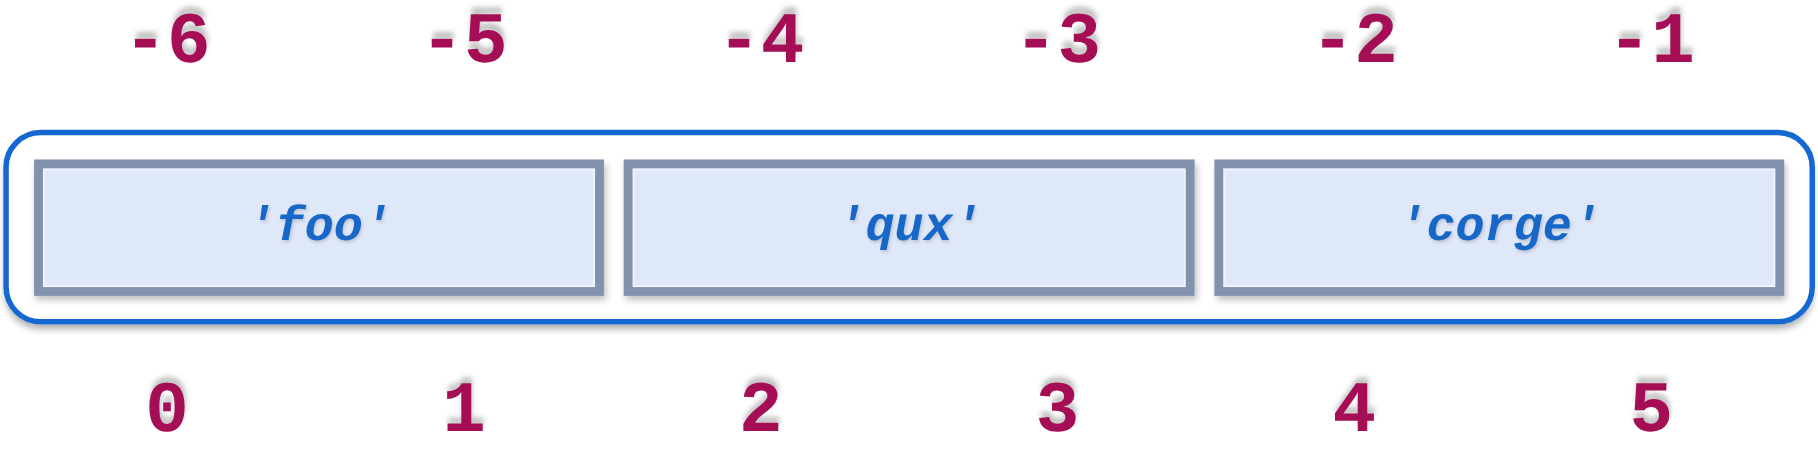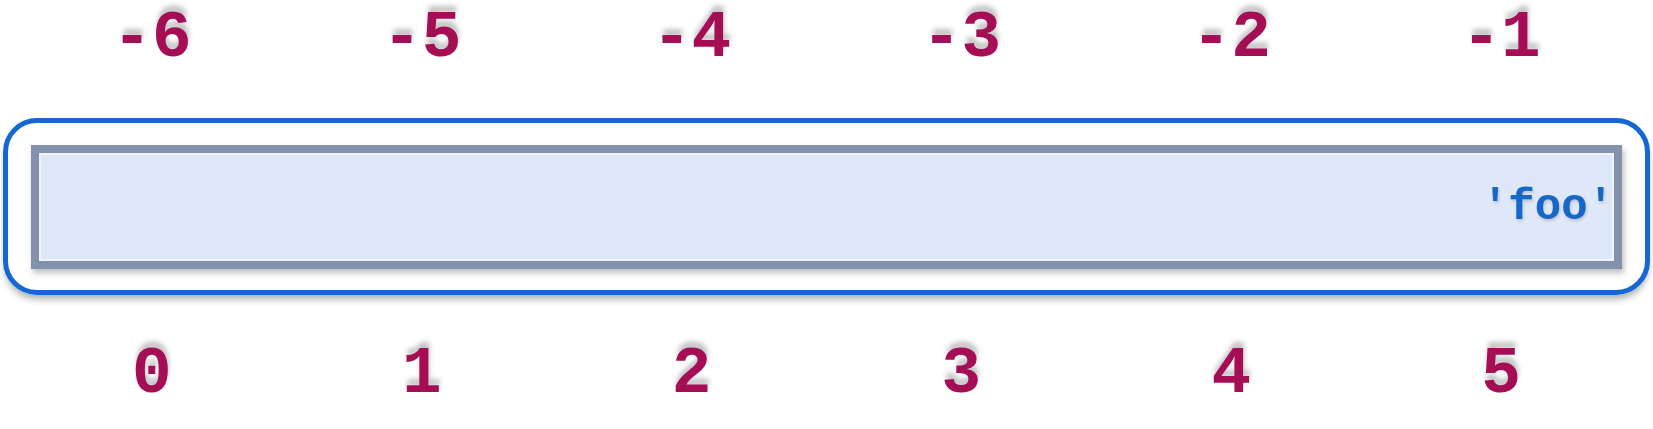--- a/index.html
+++ b/index.html
@@ -55,23 +55,24 @@
   }
   
   .cell {
     flex: 1;
     height: 124px;
     box-sizing: border-box;
     border: 8px solid var(--cell-border, #8292ac);
     background: var(--cell-fill, #dfe8f8);
     display: flex;
     align-items: center;
-    justify-content: flex-end;
+    justify-content: center;
     box-shadow: 2px 4px 6px rgba(70, 70, 70, 0.35),
                 inset 0 0 0 2px rgba(255, 255, 255, 0.45);
+    font-style: italic;
   }
   .cell-text {
     font-size: 44px;
     line-height: 1;
     color: var(--value-text, #1767c8);
     text-shadow: 1px 2px 3px rgba(80, 80, 80, 0.25);
     white-space: pre;
   }
 </style>
 </head>
@@ -86,20 +87,26 @@
       <div class="idx">-3</div>
       <div class="idx">-2</div>
       <div class="idx">-1</div>
     </div>
 
   <div class="list-container">
 
   <div class="cell">
         <span class="cell-text">'foo'</span>
       </div>
+      <div class="cell">
+        <span class="cell-text">'qux'</span>
+      </div>
+      <div class="cell">
+        <span class="cell-text">'corge'</span>
+      </div>
     </div>
 
   <div class="idx-row bottom">
       <div class="idx">0</div>
       <div class="idx">1</div>
       <div class="idx">2</div>
       <div class="idx">3</div>
       <div class="idx">4</div>
       <div class="idx">5</div>
     </div>

